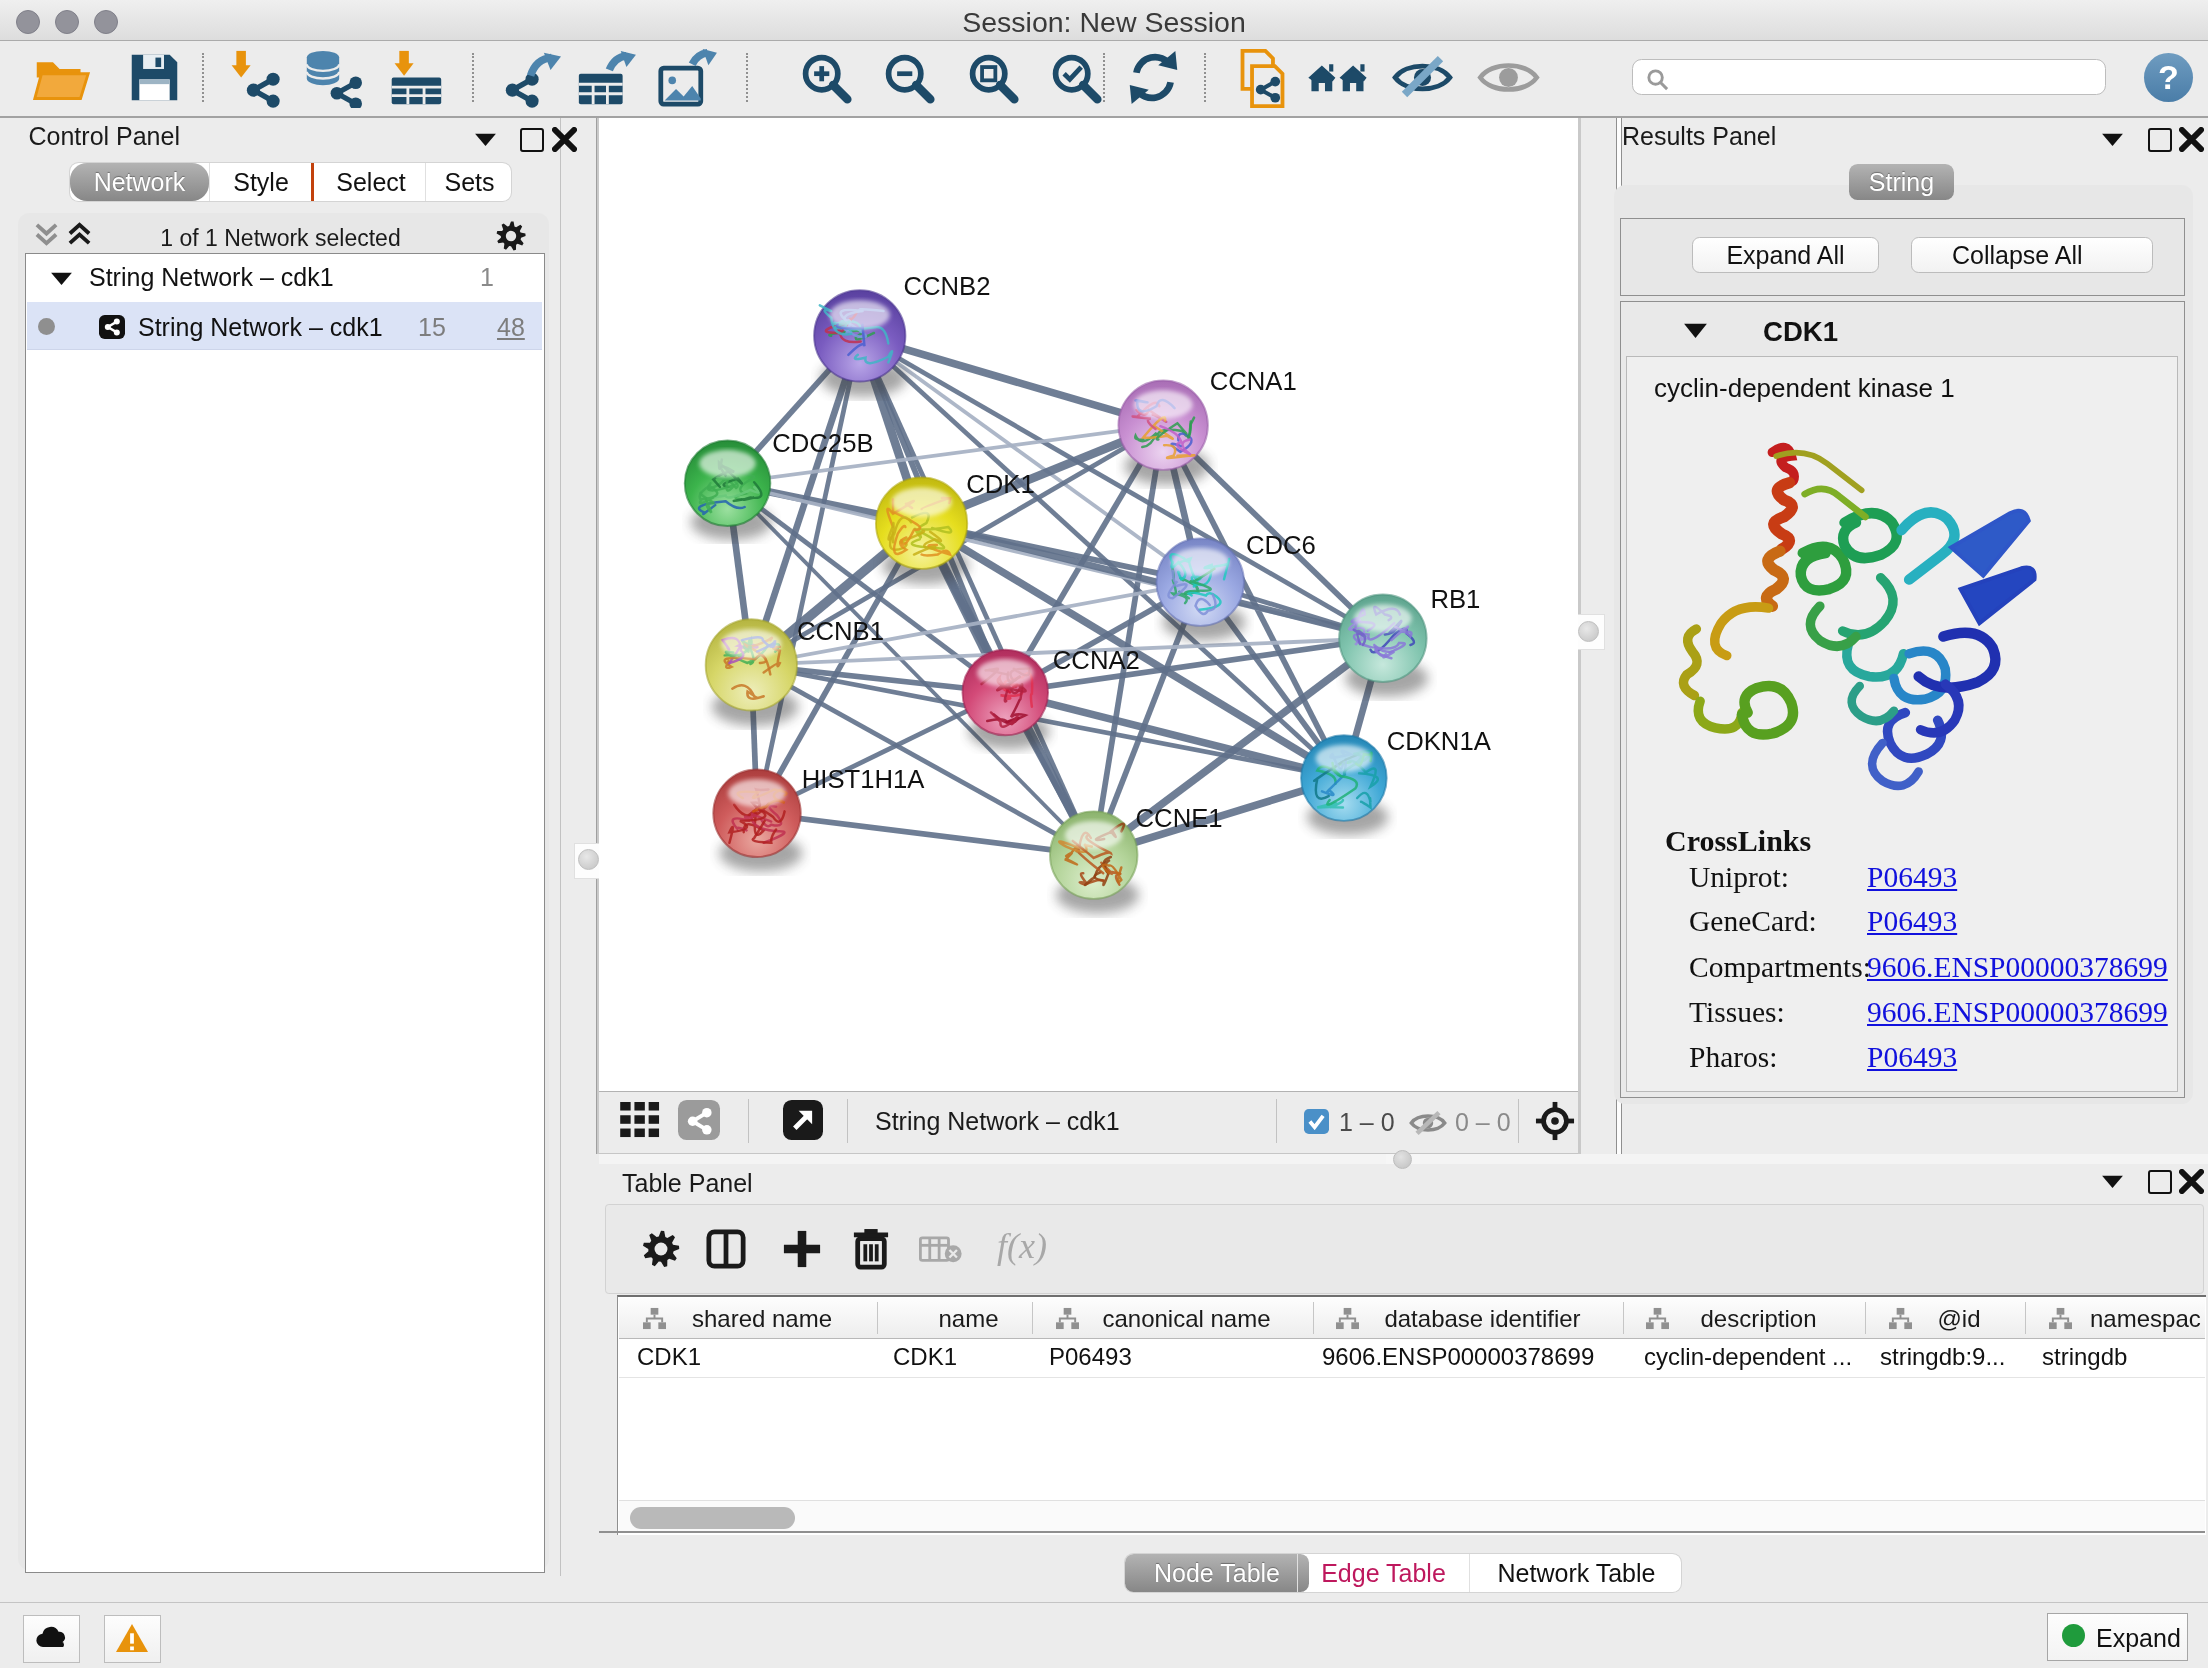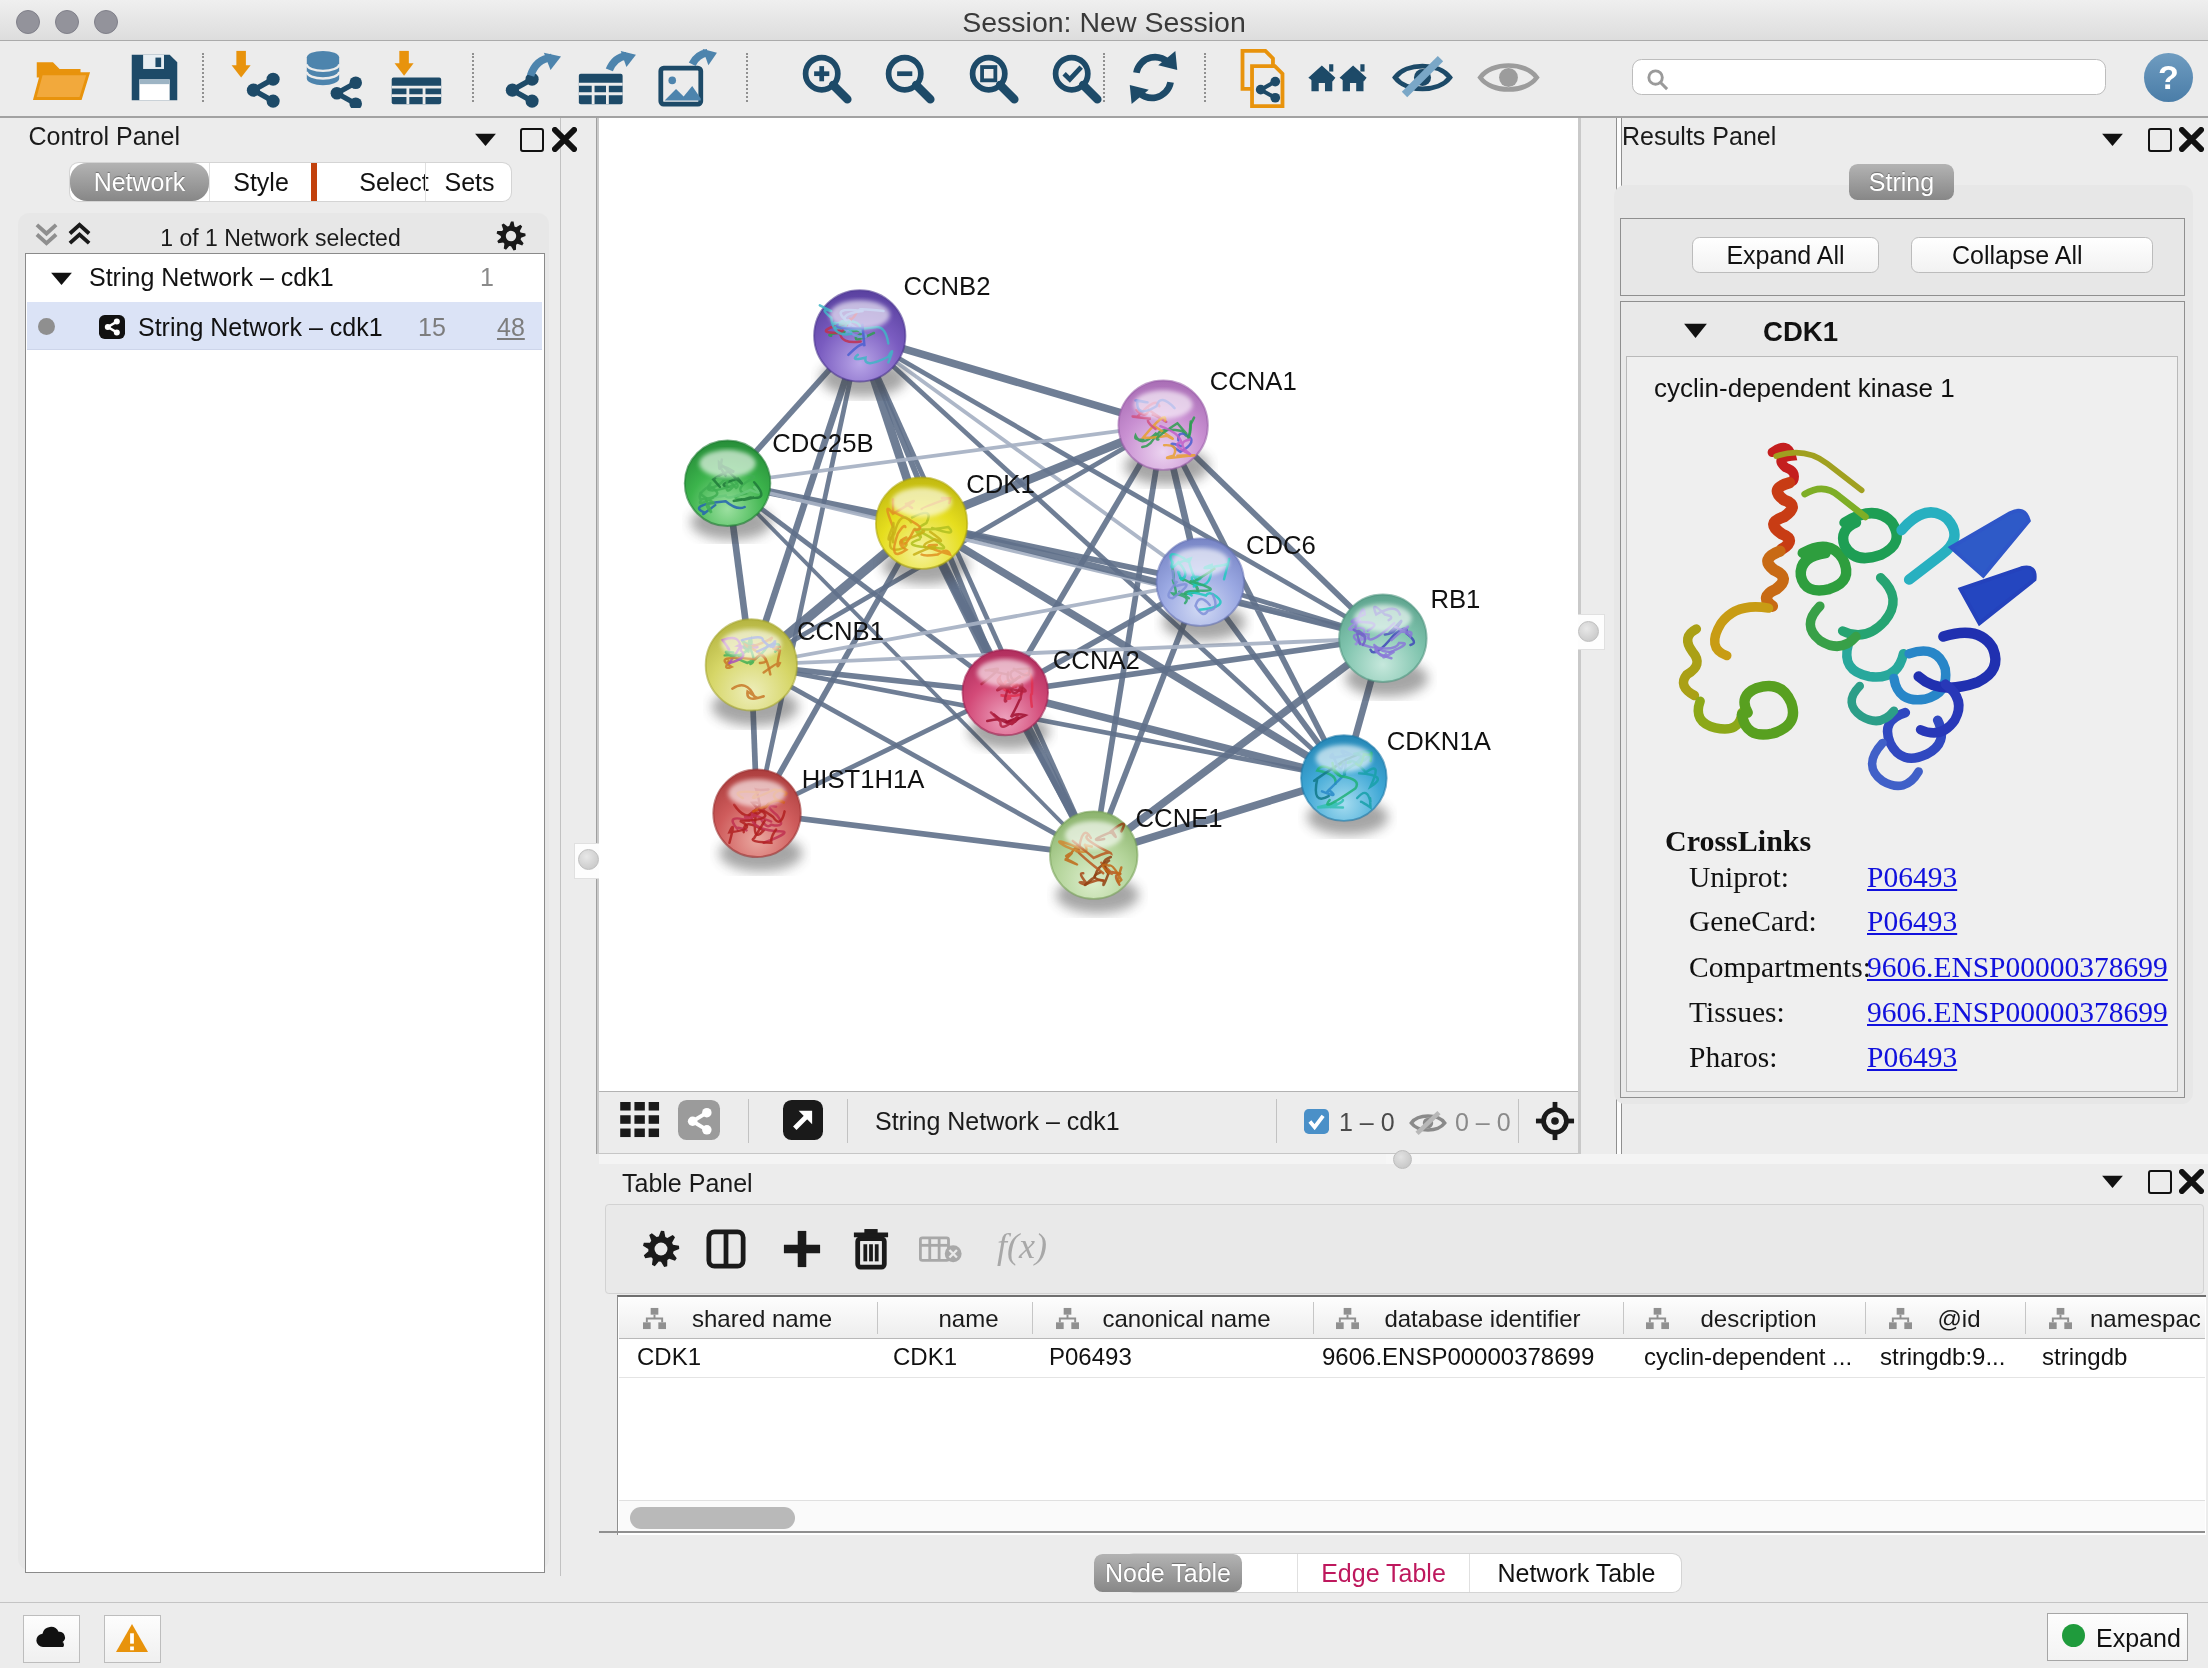--- a/index.html
+++ b/index.html
@@ -208,21 +208,21 @@
   </svg>
 <div class="abs" style="left:520px;top:128px;width:20px;height:20px;border:2.9px solid #111;border-radius:2.9px;"></div>
 <svg class="ic" style="left:552px;top:127px" width="25" height="25" viewBox="0 0 26 26">
 <path d="M3 3 L23 23 M23 3 L3 23" stroke="#111" stroke-width="6" stroke-linecap="round"></path>
   </svg>
 
 <div class="abs" style="left:70px;top:163px;width:441px;height:38px;background:#fff;border-radius:8.6px;box-shadow:0 0 0 1px #d4d4d4;"></div>
 <div class="abs graytab" style="left:70px;top:163px;width:139px;height:38px;border-radius:17px;
  font-size:25px;text-align:center;line-height:38px;">Network</div>
 <div class="abs" style="left:209px;top:163px;width:102px;height:38px;font-size:25px;color:#111;text-align:center;line-height:38px;border-left:1px solid #e0e0e0;">Style</div>
-<div class="abs" style="left:311px;top:163px;width:114px;height:38px;font-size:25px;color:#111;text-align:center;line-height:38px;border-left:6px solid #c2410c;padding-left:20px;">Select</div>
+<div class="abs" style="left:311px;top:163px;width:114px;height:38px;font-size:25px;color:#111;text-align:center;line-height:38px;border-left:3px solid #c2410c;">Select</div>
 <div class="abs" style="left:425px;top:163px;width:87px;height:38px;font-size:25px;color:#111;text-align:center;line-height:38px;border-left:1px solid #e0e0e0;">Sets</div>
 
 <div class="abs" style="left:18px;top:213px;width:531px;height:1357px;background:#e7e7e7;border-radius:11.4px;"></div>
 <svg class="ic" style="left:34px;top:222px" width="25" height="25" viewBox="0 0 26 26">
 <g fill="none" stroke="#8f8f8f" stroke-width="4">
       <path d="M3 3 l10 9 10 -9"></path>
       <path d="M3 13 l10 9 10 -9"></path>
     </g>
   </svg>
 <svg class="ic" style="left:67px;top:222px" width="25" height="25" viewBox="0 0 26 26">
@@ -810,21 +810,21 @@
 <div class="abs" style="left:1322px;top:1343px;font-size:24px;color:#111;">9606.ENSP00000378699</div>
 <div class="abs" style="left:1644px;top:1343px;font-size:24px;color:#111;">cyclin-dependent ...</div>
 <div class="abs" style="left:1880px;top:1343px;font-size:24px;color:#111;">stringdb:9...</div>
 <div class="abs" style="left:2042px;top:1343px;font-size:24px;color:#111;">stringdb</div>
 <div class="abs" style="left:619px;top:1377px;width:1586px;height:0;border-top:1px solid #e4e4e4;"></div>
 <div class="abs" style="left:619px;top:1500px;width:1586px;height:31px;background:#fafafa;border-top:1px solid #e0e0e0;"></div>
 <div class="abs" style="left:630px;top:1507px;width:165px;height:22px;background:#b9b9b9;border-radius:11.4px;"></div>
 <div class="abs" style="left:599px;top:1531px;width:1606px;height:0;border-top:2.9px solid #8f8f8f;"></div>
 
 <div class="abs" style="left:1125px;top:1554px;width:556px;height:38px;background:#fff;border-radius:8.6px;box-shadow:0 0 0 1px #d4d4d4;"></div>
-<div class="abs graytab" style="left:1094px;top:1554px;width:148px;height:38px;border-radius:8.6px;font-size:25px;text-align:center;line-height:38px;">Node Table</div>
+<div class="abs graytab" style="left:1125px;top:1554px;width:184px;height:38px;border-radius:8.6px;font-size:25px;text-align:center;line-height:38px;">Node Table</div>
 <div class="abs" style="left:1297px;top:1554px;width:171px;height:38px;font-size:25px;color:#be185d;text-align:center;line-height:38px;border-left:1px solid #e0e0e0;">Edge Table</div>
 <div class="abs" style="left:1469px;top:1554px;width:213px;height:38px;font-size:25px;color:#111;text-align:center;line-height:38px;border-left:1px solid #e0e0e0;">Network Table</div>
 
 <div class="abs" style="left:0;top:1602px;width:2208px;height:67px;background:#ececec;border-top:1.9px solid #c4c4c4;"></div>
 <div class="abs" style="left:23px;top:1615px;width:55px;height:46px;background:linear-gradient(#fdfdfd,#f0f0f0);border:1.9px solid #bdbdbd;"></div>
 <svg class="ic" style="left:34px;top:1624px" width="34" height="27" viewBox="0 0 36 28">
 <path fill="#111" d="M10 24 a7 7 0 0 1 -1 -14 a9 9 0 0 1 17 -2 a6 6 0 0 1 4 11 l1 0 a5 5 0 0 1 0 5 z"></path>
   </svg>
 <div class="abs" style="left:104px;top:1615px;width:55px;height:46px;background:linear-gradient(#fdfdfd,#f0f0f0);border:1.9px solid #bdbdbd;"></div>
 <svg class="ic" style="left:114px;top:1622px" width="36" height="32" viewBox="0 0 38 34">

